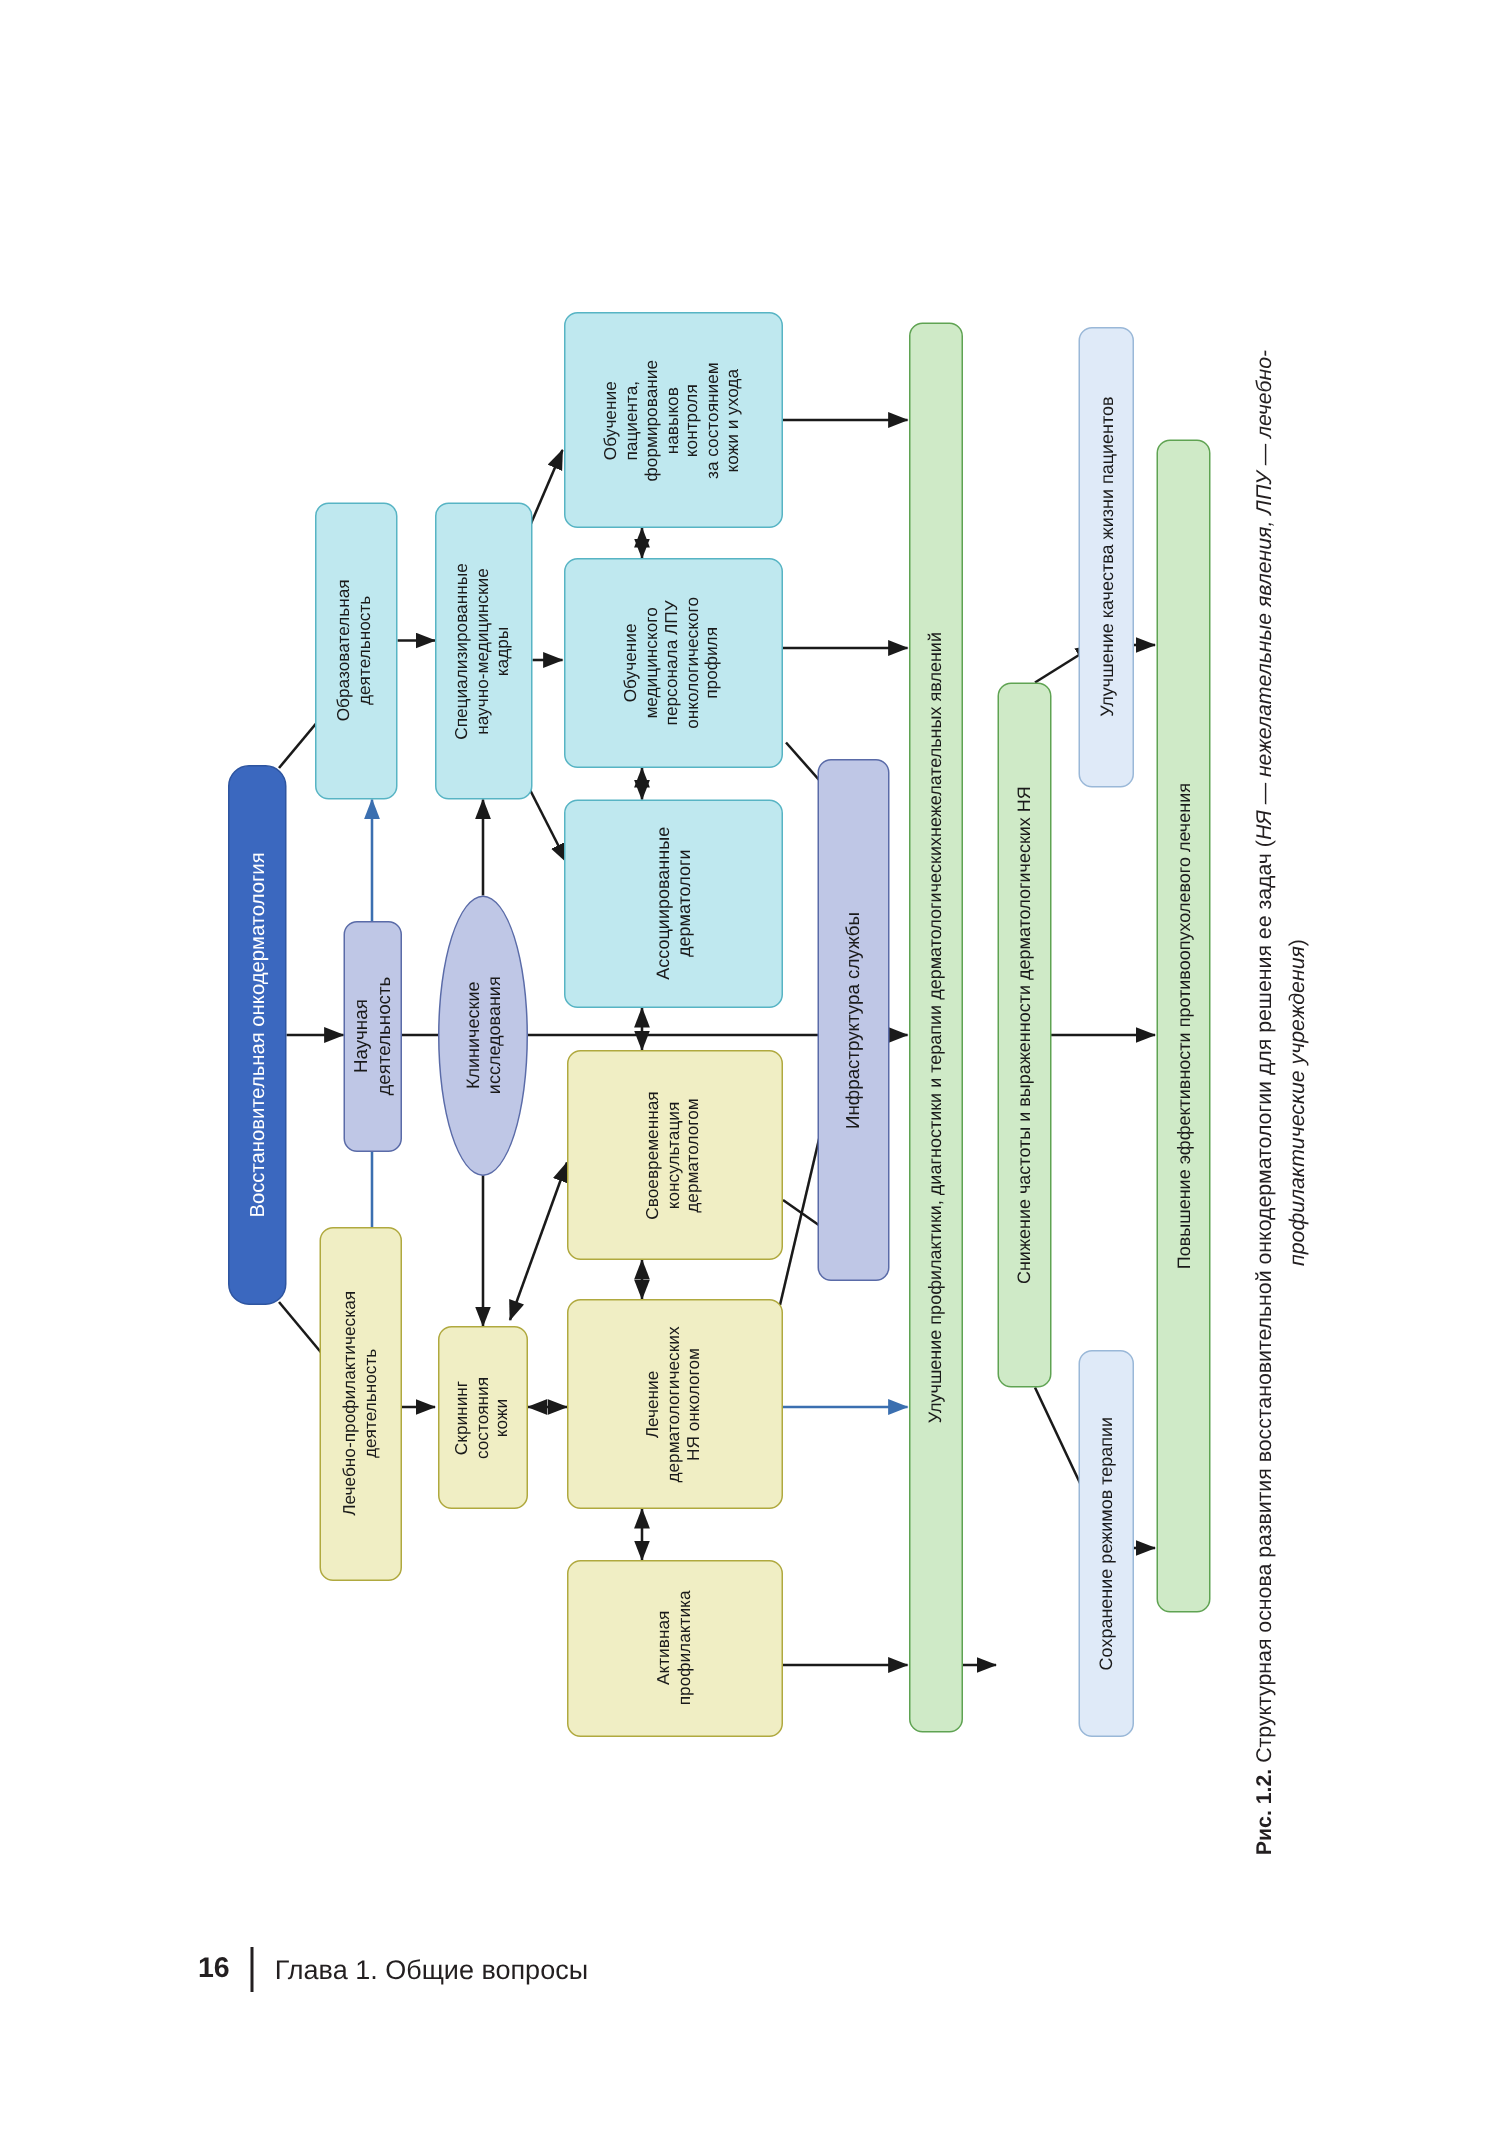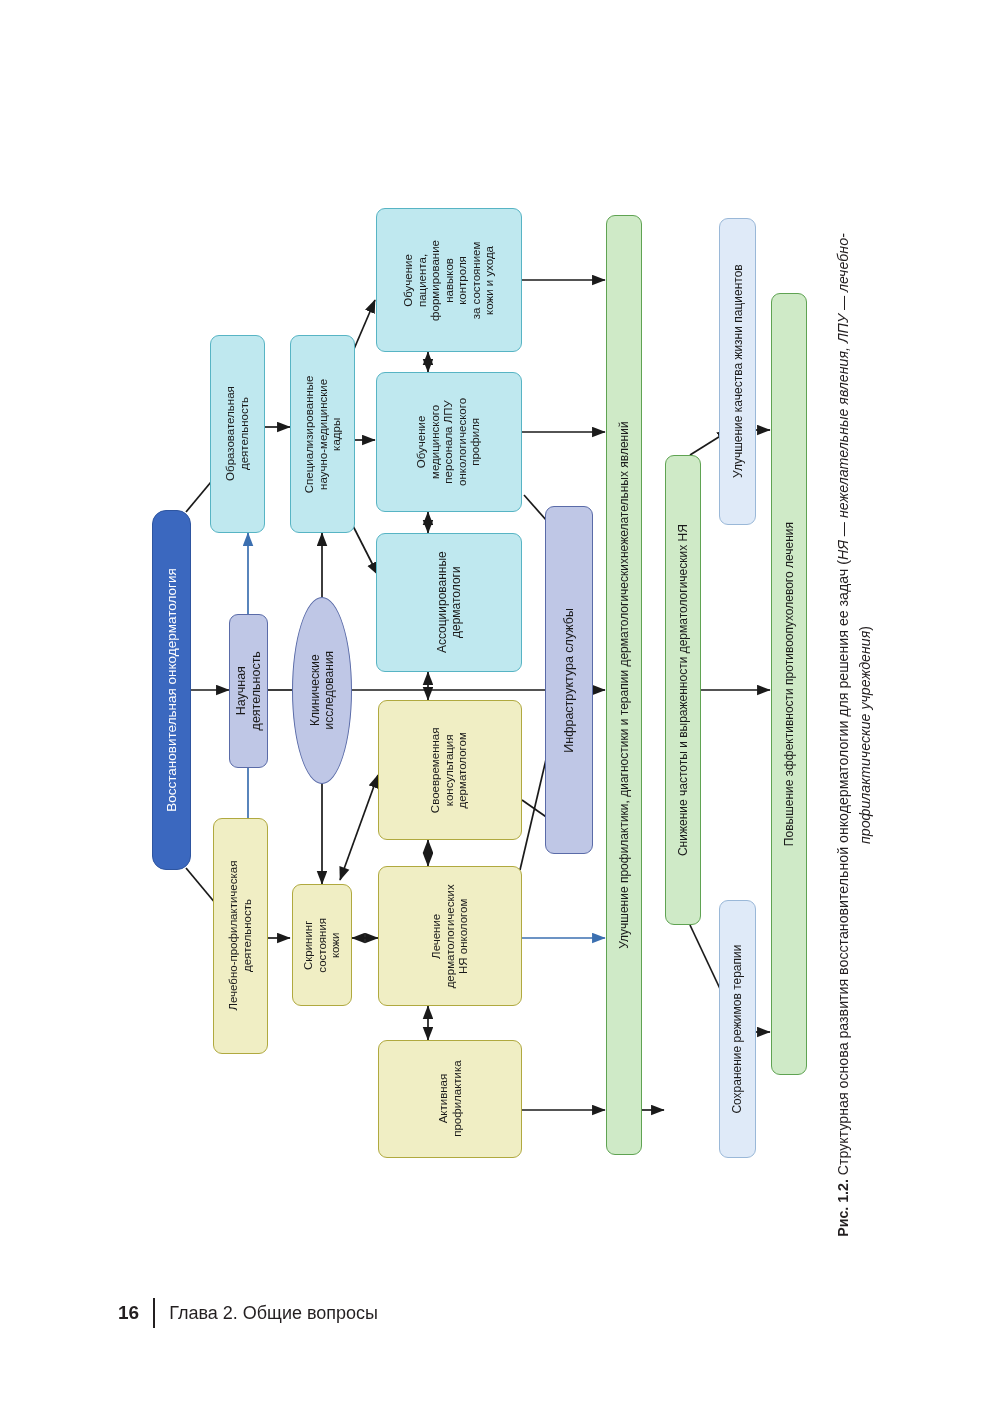--- a/index.html
+++ b/index.html
@@ -71,21 +71,21 @@
     font-size:14.2px;
     line-height:1.55;
     text-align:center;
     color:#231f20;
   }
   #caption .cap-inner b{font-weight:bold;}
   #caption .cap-inner i{font-style:italic;}
   
   #footer{
     position:absolute;
-    left:118px;
+    left:132px;
     bottom:100px;
     display:flex;
     align-items:center;
     gap:14px;
   }
   #footer .pg{
     font-size:19px;
     font-weight:bold;
     color:#231f20;
   }
@@ -294,16 +294,16 @@
 
   <div id="caption">
     <div class="cap-inner">
       <b>Рис. 1.2.</b><span> Структурная основа развития восстановительной онкодерматологии для решения ее задач (</span><i>НЯ — нежелательные явления, ЛПУ — лечебно-профилактические учреждения</i><span>)</span>
     </div>
   </div>
 
   <div id="footer">
     <span class="pg">16</span>
     <span class="rule"></span>
-    <span class="chap">Глава 2. Общие вопросы</span>
+    <span class="chap">Глава 1. Общие вопросы</span>
   </div>
 
 </div>
 
 </body></html>

